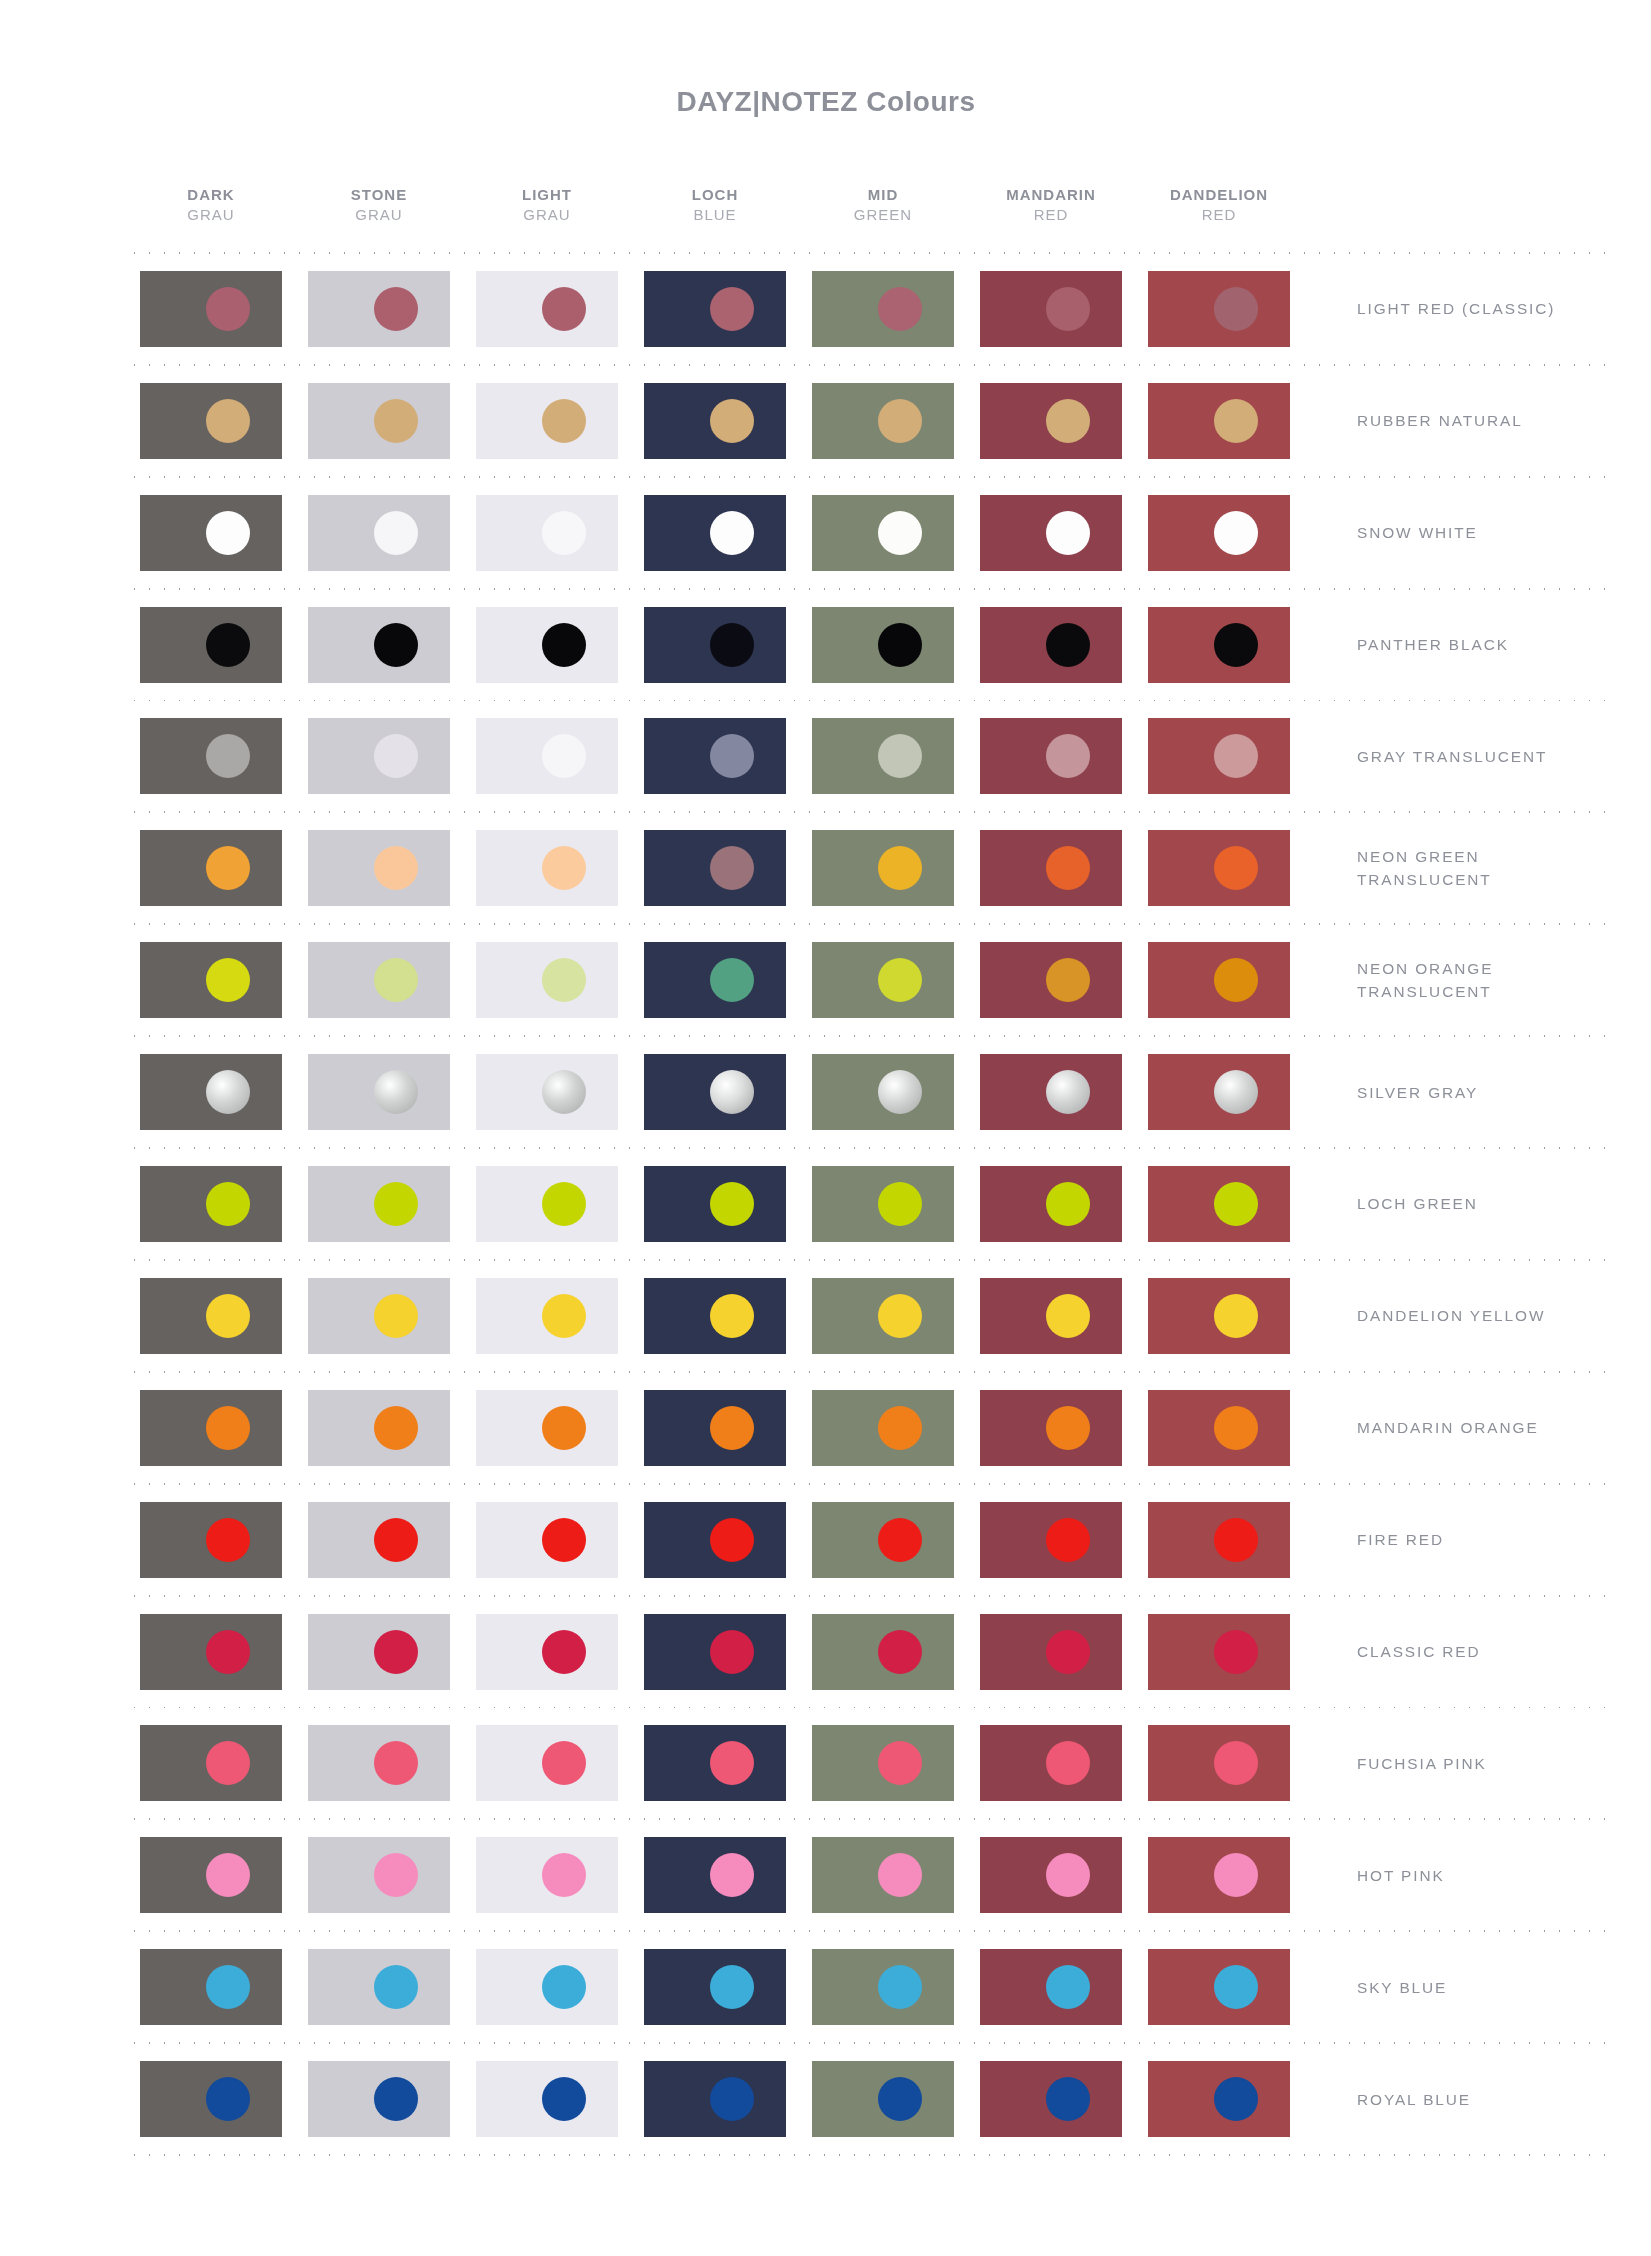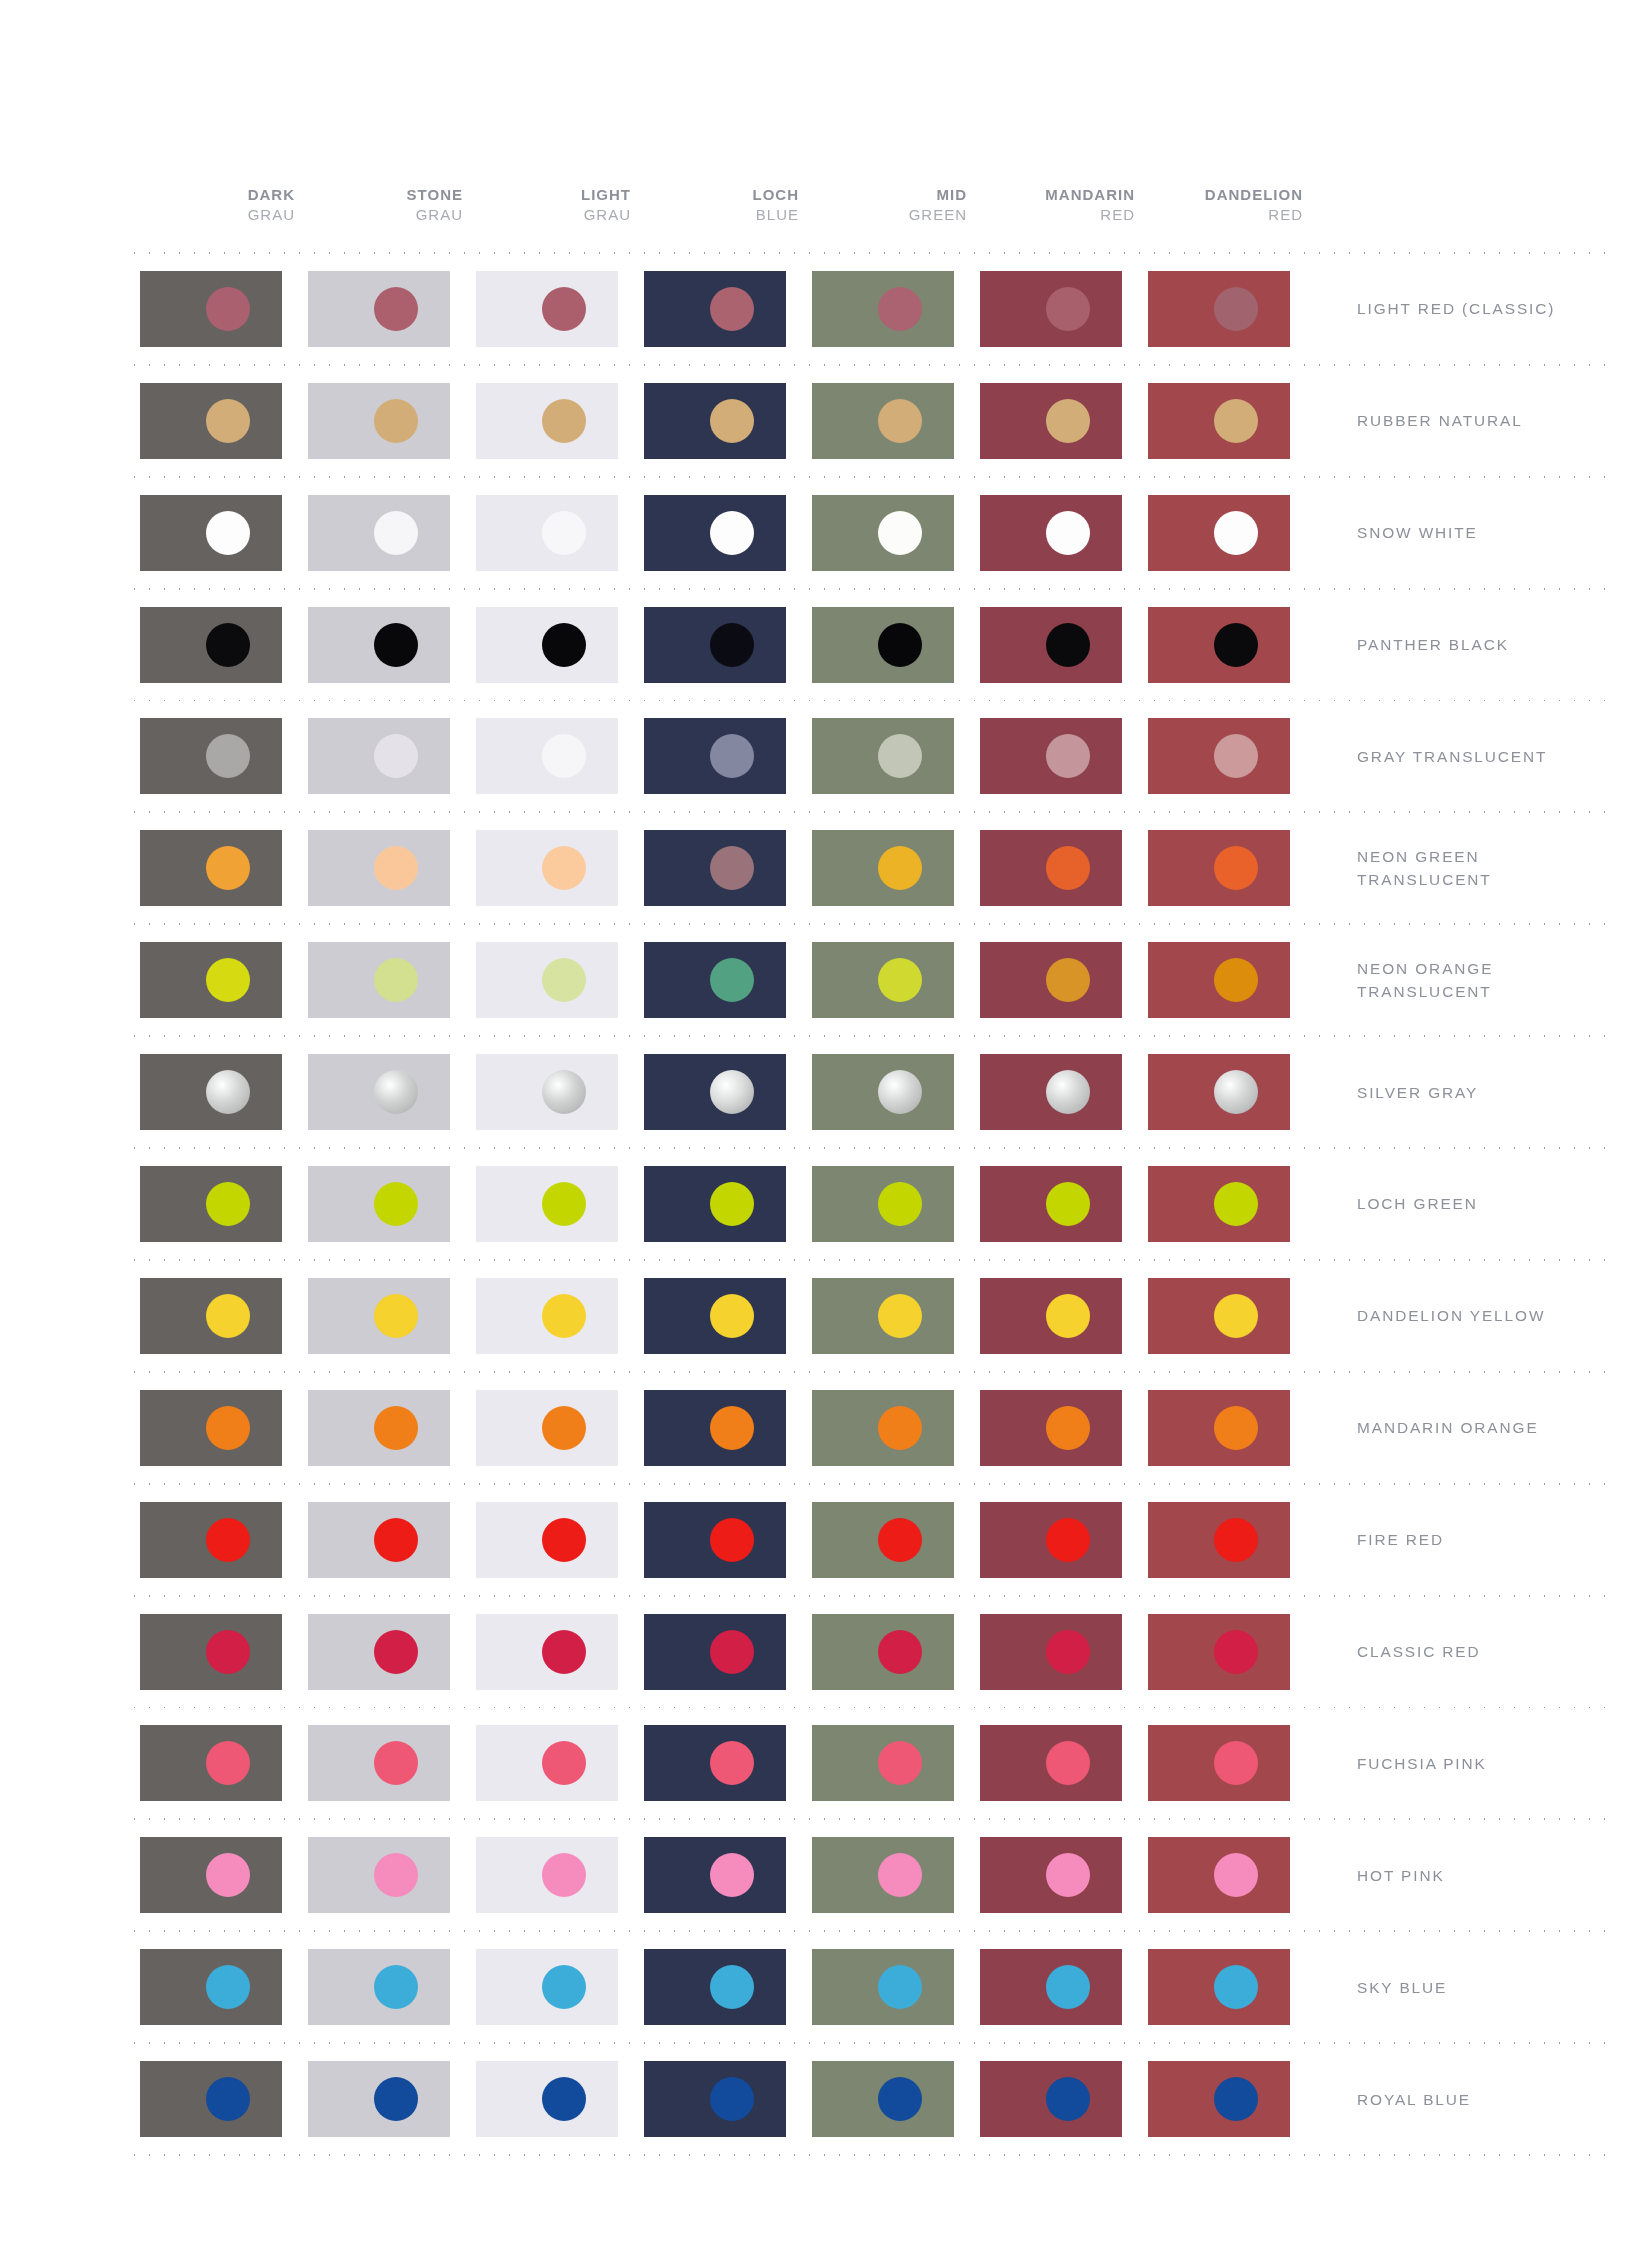--- a/index.html
+++ b/index.html
@@ -40,21 +40,21 @@
   }
 
   .hdr-row {
     display: flex;
     height: 86px;
     align-items: flex-start;
     padding-top: 18.6px;
   }
   .hdr-cell {
     width: 168px;
-    text-align: right;
+    text-align: center;
     line-height: 1.35;
   }
   .hdr-top {
     display: block;
     font-size: 15px;
     font-weight: bold;
     letter-spacing: 1px;
     color: #8d9099;
   }
   .hdr-bot {
@@ -110,20 +110,21 @@
     color: #8d9099;
     line-height: 1.5;
     white-space: pre-line;
   }
 </style>
 </head>
 <body>
 
 <div id="page">
 
+  <div id="title">DAYZ|NOTEZ Colours</div>
 
   <div id="grid">
     <div class="hdr-row" id="hdr-row">
         <div class="hdr-cell">
           <span class="hdr-top">DARK</span>
           <span class="hdr-bot">GRAU</span>
         </div>
         <div class="hdr-cell">
           <span class="hdr-top">STONE</span>
           <span class="hdr-bot">GRAU</span>

